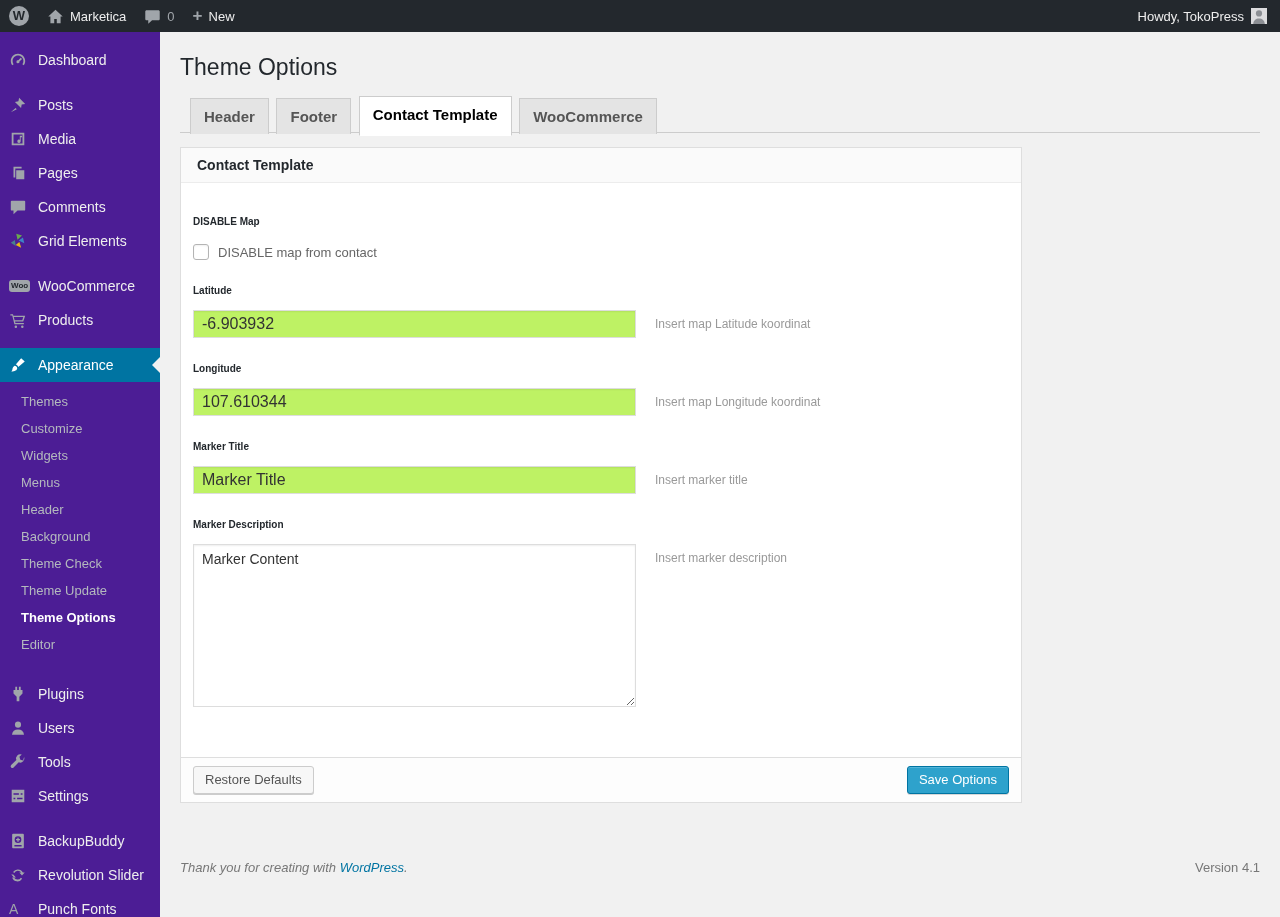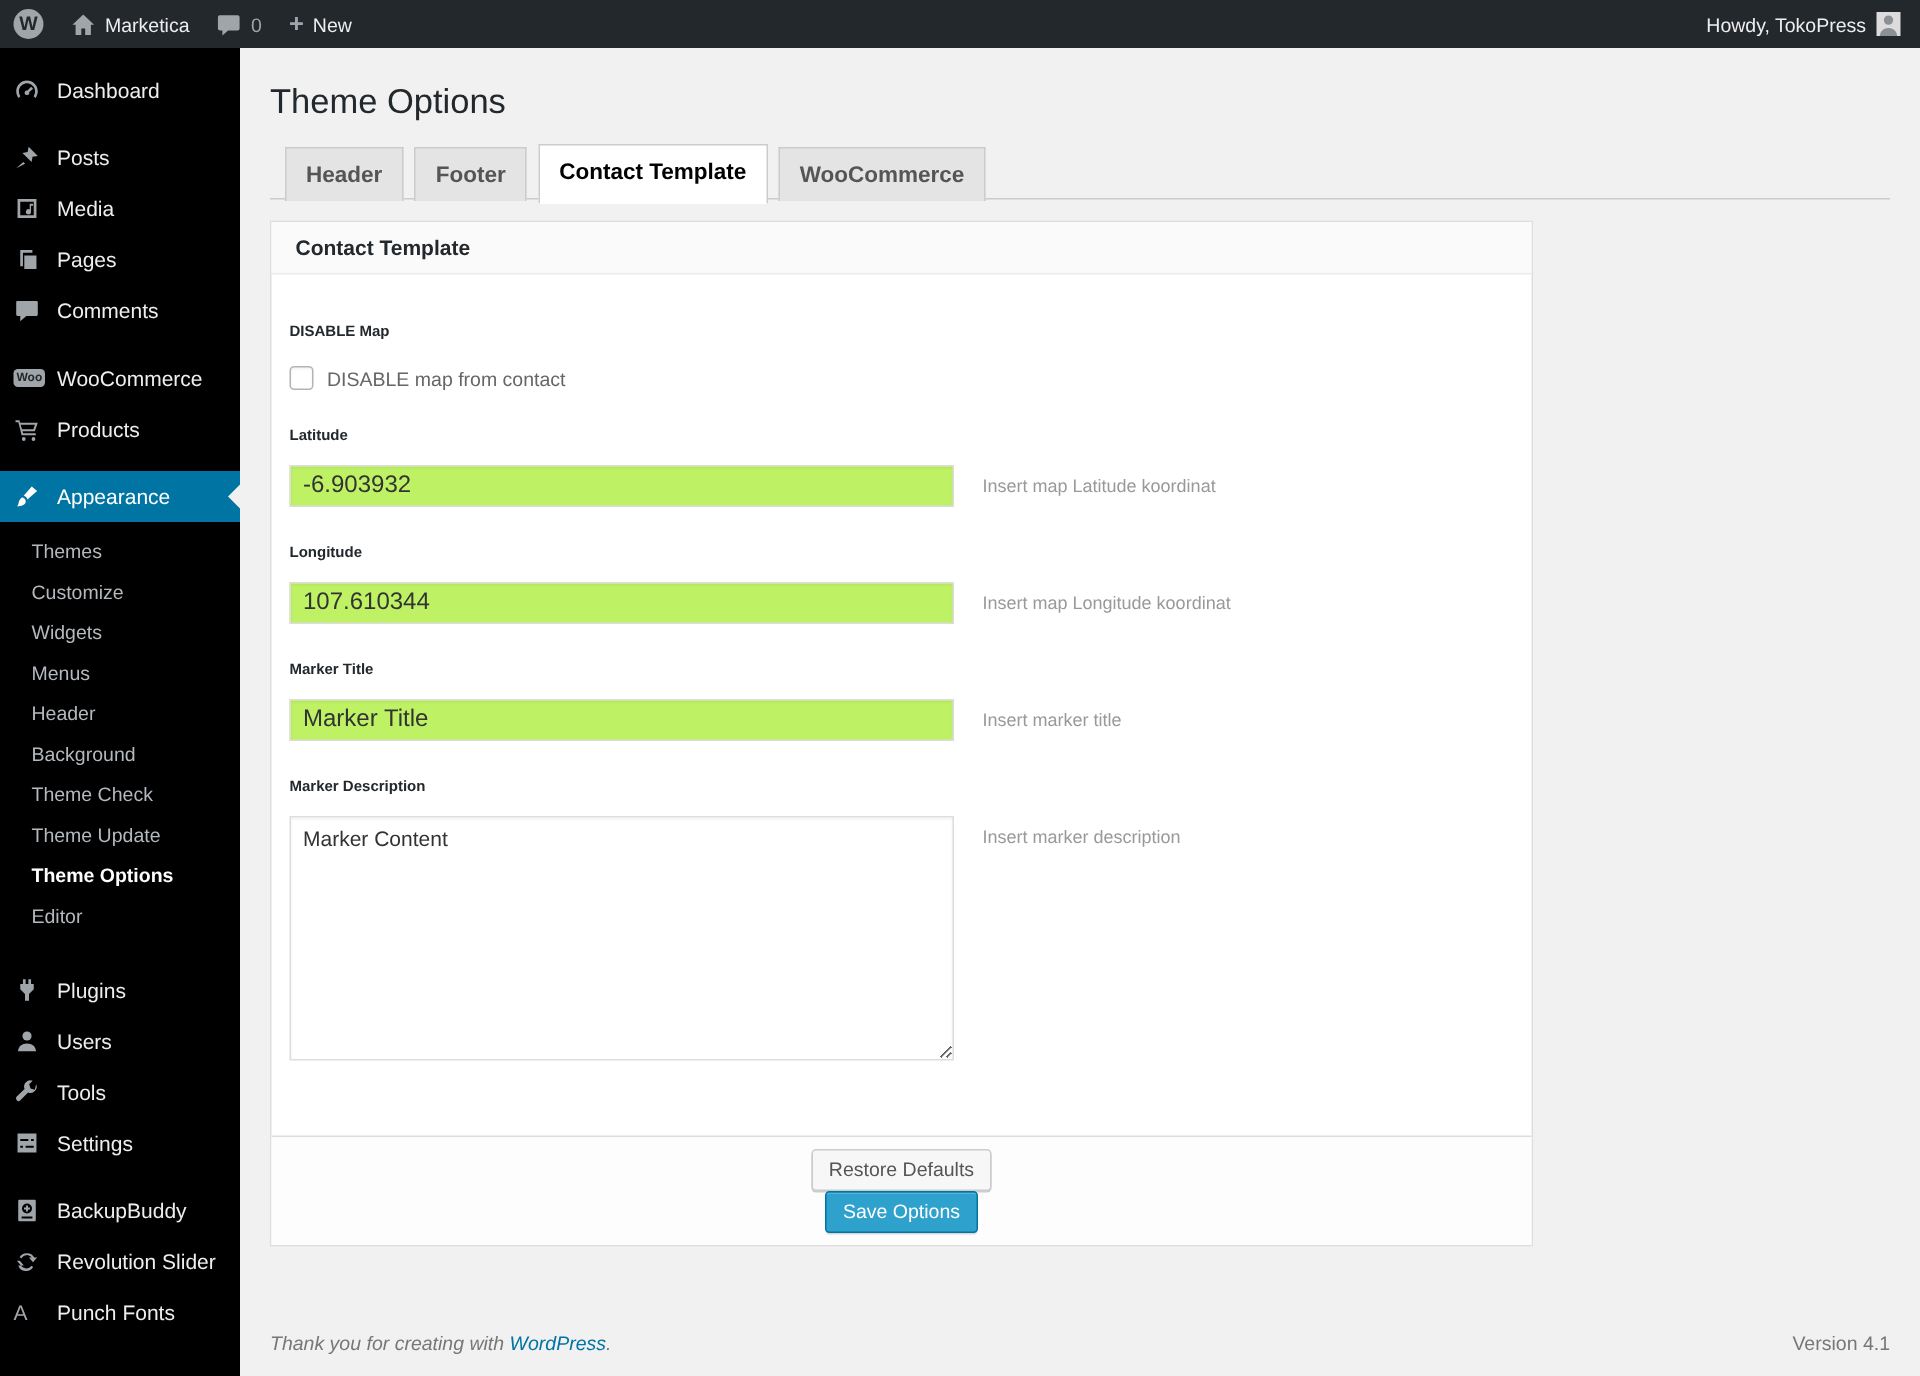--- a/index.html
+++ b/index.html
@@ -29,21 +29,21 @@
   .ab-count { color:#a0a5aa; }
   .ab-plus { color:#a0a5aa; font-size:17px; font-weight:bold; line-height:1; margin-top:-2px; }
   .avatar {
     width:16px; height:16px; background:#dcdcde; display:inline-block; position:relative; overflow:hidden;
   }
   .avatar svg { width:16px; height:16px; fill:#8c8f94; display:block; }
 
   
   .sidebar {
     position:fixed; top:32px; left:0; width:160px; height:885px;
-    background:#000000; z-index:40;
+    background:#4c1d95; z-index:40;
   }
   .menu-top { padding-top:11px; }
   .menu-item {
     display:flex; align-items:center; gap:9px;
     height:34px; padding:0 8px 0 9px;
     color:#eee; font-size:14px; cursor:pointer; position:relative;
   }
   .mi-icon { width:20px; height:20px; display:flex; align-items:center; justify-content:flex-start; color:#a0a5aa; flex:none; }
   .mi-icon svg { width:18px; height:18px; fill:currentColor; display:block; }
   .menu-item.active { background:#0074a2; color:#fff; }
@@ -116,21 +116,21 @@
   .textarea-input {
     width:443px; height:163px; padding:6px 8px;
     border:1px solid #ddd; background:#fff; color:#333;
     font-size:14px; font-family:"Liberation Sans", sans-serif;
     box-shadow:inset 0 1px 2px rgba(0,0,0,.07); border-radius:0; outline:none;
     resize:both;
   }
   .field-help { font-size:12px; color:#999; margin-left:19px; padding-top:7px; }
   .panel-footer {
     border-top:1px solid #dedede; background:#fdfdfd;
-    padding:8px 12px; display:flex; justify-content:space-between; align-items:center;flex-direction:column;
+    padding:8px 12px; display:flex; justify-content:space-between; align-items:center;
   }
   .button {
     font-size:13px; line-height:18px; padding:4px 11px;
     border-radius:3px; cursor:pointer;
     font-family:"Liberation Sans", sans-serif;
   }
   .button-secondary {
     background:#f7f7f7; border:1px solid #ccc; color:#555;
     box-shadow:0 1px 0 #ccc;
   }
@@ -226,20 +226,31 @@
 
     <div class="menu-item">
       <span class="mi-icon">
         <svg viewBox="0 0 20 20">
             <path d="M3 3h14c.6 0 1 .4 1 1v9c0 .6-.4 1-1 1H9.5L5 18v-4H3c-.6 0-1-.4-1-1V4c0-.6.4-1 1-1z"></path>
           </svg>
       </span>
       <span>Comments</span>
     </div>
 
+    <div class="menu-item">
+      <span class="mi-icon">
+        <svg viewBox="0 0 20 20">
+            <polygon points="8,2 14.5,4 9.5,8.5" fill="#6aa84f"></polygon>
+            <polygon points="15.5,6 17,12.5 10.8,9.5" fill="#3d85c6"></polygon>
+            <polygon points="11.5,11 13.5,17.5 7.5,14.5" fill="#e8b816"></polygon>
+            <polygon points="6.5,9 7.5,15.5 2,12" fill="#45818e"></polygon>
+          </svg>
+      </span>
+      <span>Grid Elements</span>
+    </div>
 
     <div class="menu-sep"></div>
 
     <div class="menu-item">
       <span class="mi-icon">
         <span class="woo-badge"><span>Woo</span></span>
       </span>
       <span>WooCommerce</span>
     </div>
 

